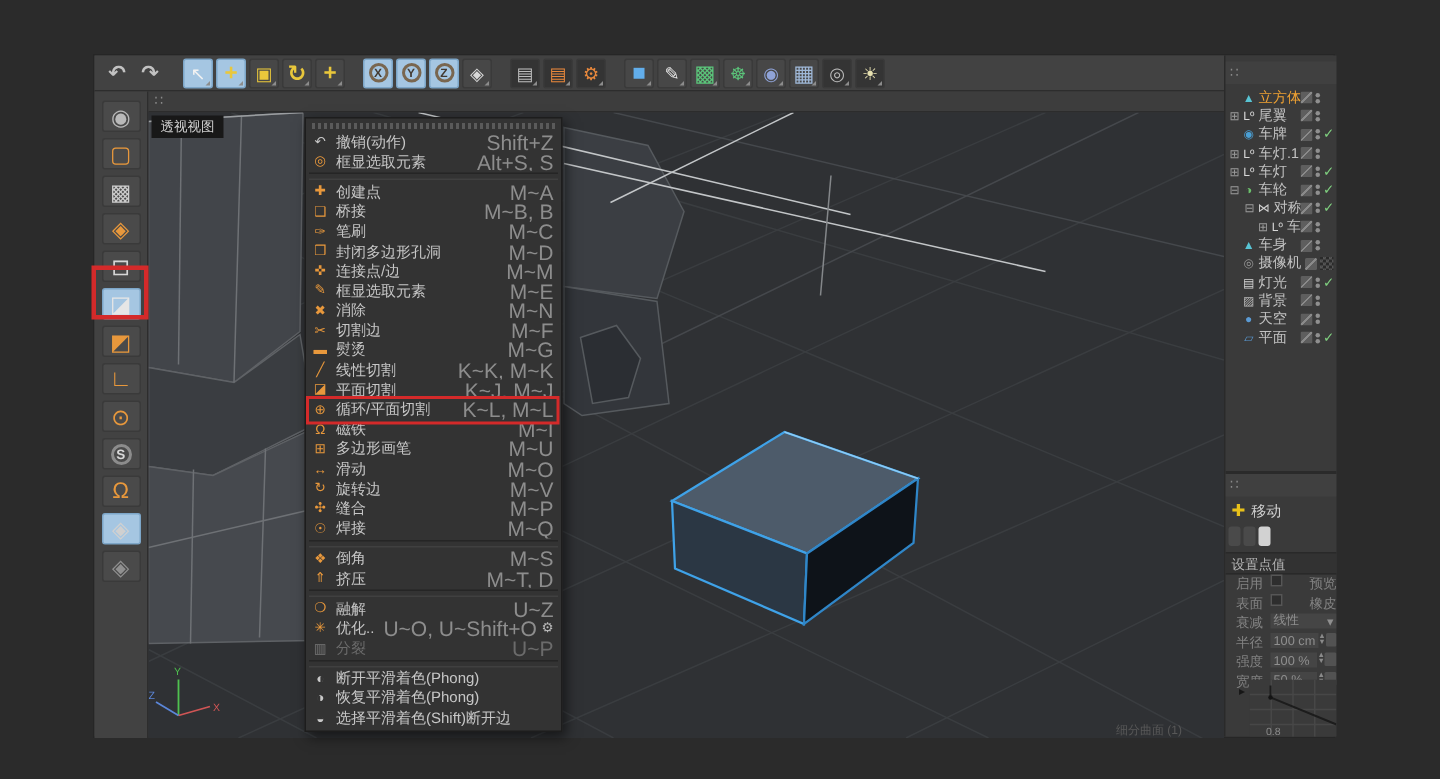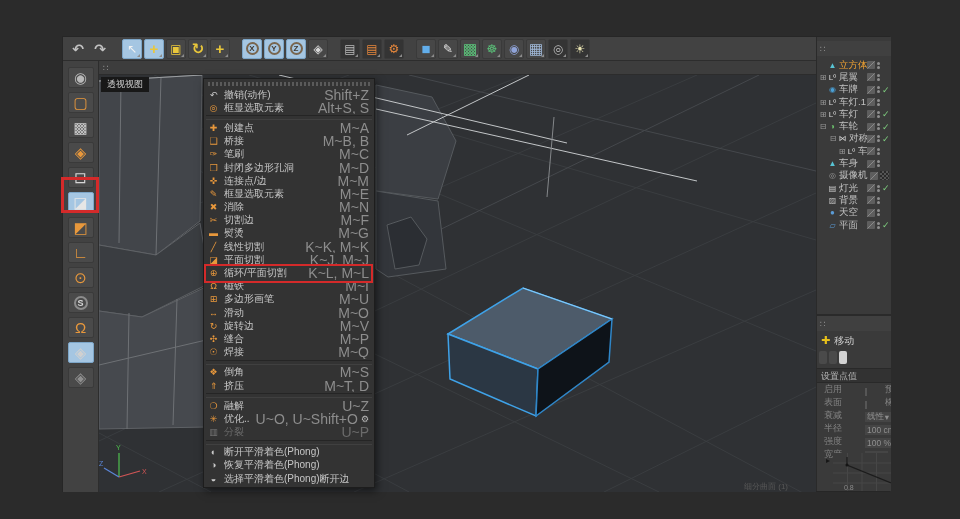--- a/index.html
+++ b/index.html
@@ -85,21 +85,21 @@
   .asplit{position:absolute;left:0;top:277px;width:100%;height:2px;background:#2a2a2a}
   
   .attr{position:absolute;left:0;top:279px;right:0;bottom:0}
   .toolrow{display:flex;align-items:center;gap:4px;font-size:10px;color:#d0d0d0;padding:3px 4px;height:13px}
   .plus{color:#e8c11a;font-weight:bold;font-size:11px}
   .atabs{display:flex;gap:2px;padding:1px 2px;height:13px}
   .atab{background:#4a4a4a;color:#b5b5b5;font-size:9px;padding:1px 4px;white-space:nowrap;border-radius:2px;flex:none}
   .atab.sel{background:#d2d2d2;color:#202020}
   .asection{background:#323232;font-size:9px;color:#b5b5b5;padding:1px 4px;margin-top:3px;height:11px;
             border-top:1px solid #292929;border-bottom:1px solid #292929}
-  .arow{display:flex;align-items:flex-end;height:13px;font-size:9px;color:#828282;padding-left:7px;gap:18px;white-space:nowrap}
+  .arow{display:flex;align-items:flex-start;height:13px;font-size:9px;color:#828282;padding-left:7px;gap:0;white-space:nowrap}
   .albl{width:23px;flex:none}
   .acheck,.aselect,.afield,.astep,.abtn,.aextra{display:none}
   .acheck{width:8px;height:8px;background:#2e2e2e;border:1px solid #565656;box-sizing:border-box}
   .aselect{background:#454545;color:#8f8f8f;width:40px;height:10px;font-size:8.5px;padding:0 2px;
            justify-content:space-between;align-items:center}
   .afield{background:#454545;color:#8f8f8f;width:32px;height:10px;font-size:8.5px;padding:0 2px;align-items:center}
   .astep{flex-direction:column;font-size:5px;color:#8a8a8a;line-height:4px}
   .abtn{width:9px;height:9px;background:#525252;border-radius:1px}
   .aextra{margin-left:auto}
   .t-check .acheck{display:inline-block}.t-check .aextra{display:inline}
@@ -784,21 +784,21 @@
 
         </div>
         <div class="mitem">
           <span class="micon" style="color: rgb(201, 201, 201);">◑</span>
           <span class="mlabel">恢复平滑着色(Phong)</span>
           <span class="mshort"></span>
 
         </div>
         <div class="mitem">
           <span class="micon" style="color: rgb(201, 201, 201);">◒</span>
-          <span class="mlabel">选择平滑着色(Phong)断开边</span>
+          <span class="mlabel">选择平滑着色(Shift)断开边</span>
           <span class="mshort"></span>
 
         </div>
       </div>
   </div>
 
   <div class="anno1"></div>
   <div class="anno2"></div>
 
 </div>

